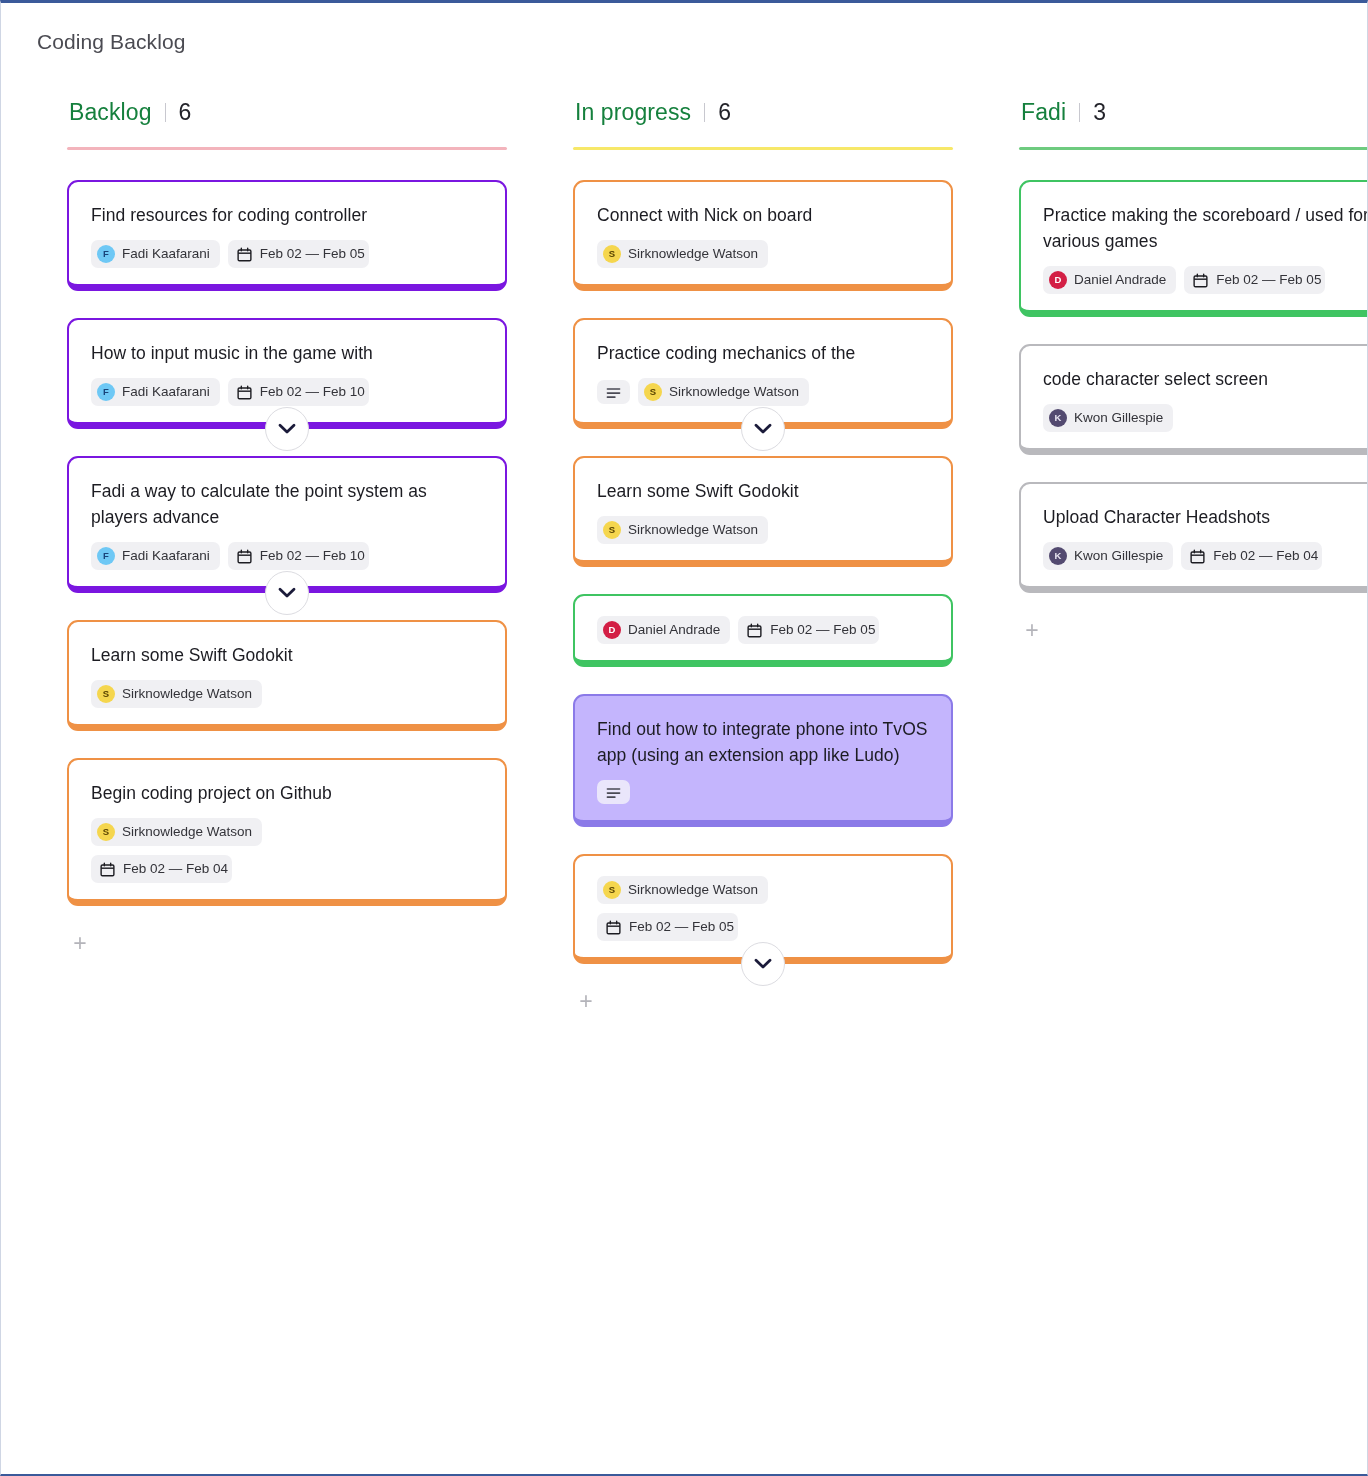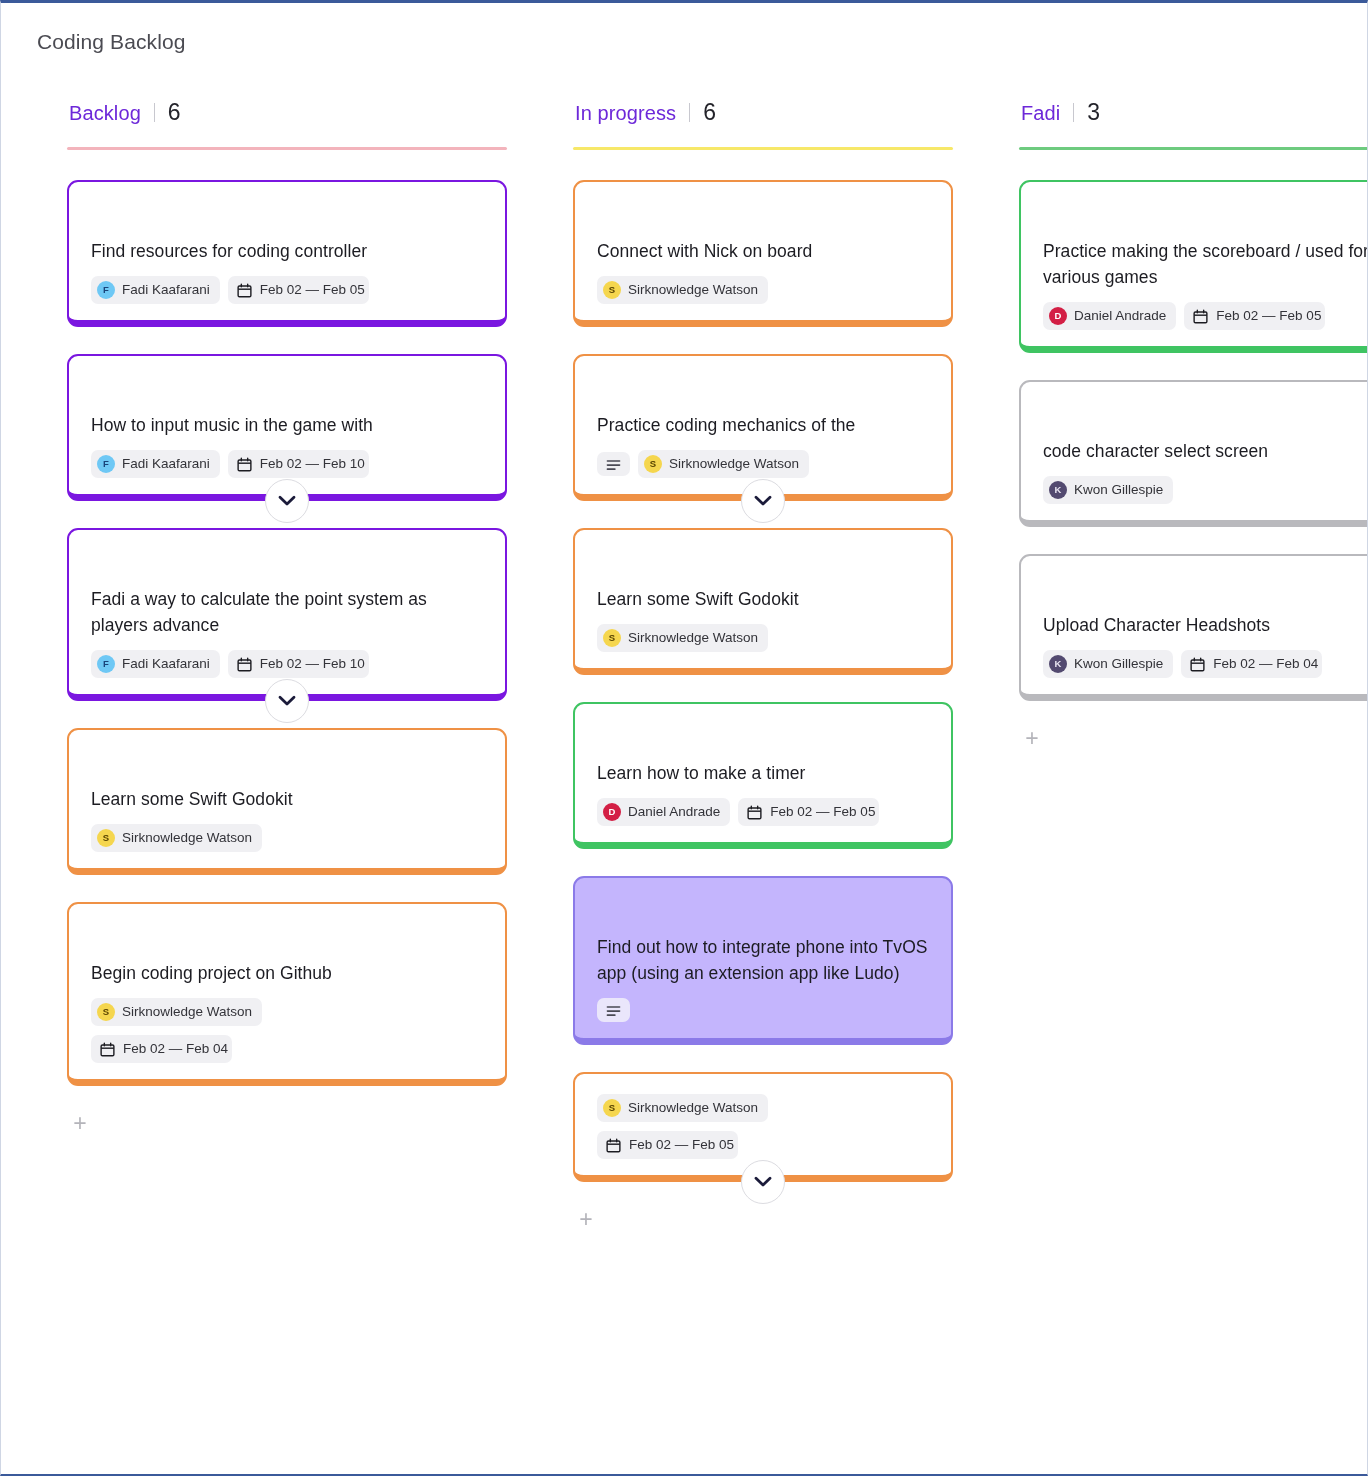--- a/index.html
+++ b/index.html
@@ -50,22 +50,22 @@
   .col-done     { width: 380px; margin-left: 66px; }
 
   .col-head {
     display: flex;
     align-items: baseline;
     gap: 13px;
     padding-left: 2px;
     margin-bottom: 21px;
   }
   .col-name {
-    font-size: 20px;
-    color: #6d28d9;
+    font-size: 23px;
+    color: #15803d;
     letter-spacing: .1px;
   }
   .col-sep {
     width: 1px;
     height: 19px;
     background: #c8c8cf;
     align-self: center;
   }
   .col-count {
     font-size: 23px;
@@ -103,21 +103,20 @@
     background: #c4b5fd;
     border-color: #8b7ae8;
   }
 
   .card-title {
     font-size: 17.5px;
     line-height: 26px;
     color: #1c1c22;
     letter-spacing: .05px;
     margin-bottom: 12px;
-    margin-top: 36px;
   }
 
   .chips {
     display: flex;
     flex-wrap: wrap;
     gap: 8px;
     align-items: center;
   }
   .chips.stacked { flex-direction: column; align-items: flex-start; gap: 9px; }
 
@@ -348,21 +347,20 @@
               <div class="chips">
                 <span class="chip">
                   <span class="avatar av-S">S</span>
                   <span>Sirknowledge Watson</span>
                 </span>
               </div>
             </div>
           </div>
           <div class="card-wrap">
             <div class="card accent-green">
-              <div class="card-title">Learn how to make a timer</div>
               <div class="chips">
                 <span class="chip">
                   <span class="avatar av-D">D</span>
                   <span>Daniel Andrade</span>
                 </span>
                 <span class="chip date">
                   <span class="cal-ico"><svg viewBox="0 0 16 16" fill="none" xmlns="http://www.w3.org/2000/svg">
                       <rect x="1.2" y="3.2" width="13.6" height="11.4" rx="1.4" stroke="#1c1c22" stroke-width="1.5"></rect>
                       <path d="M1.2 6.6H14.8" stroke="#1c1c22" stroke-width="1.5"></path>
                       <path d="M4.6 1.3V4.1M11.4 1.3V4.1" stroke="#1c1c22" stroke-width="1.5" stroke-linecap="round"></path>

